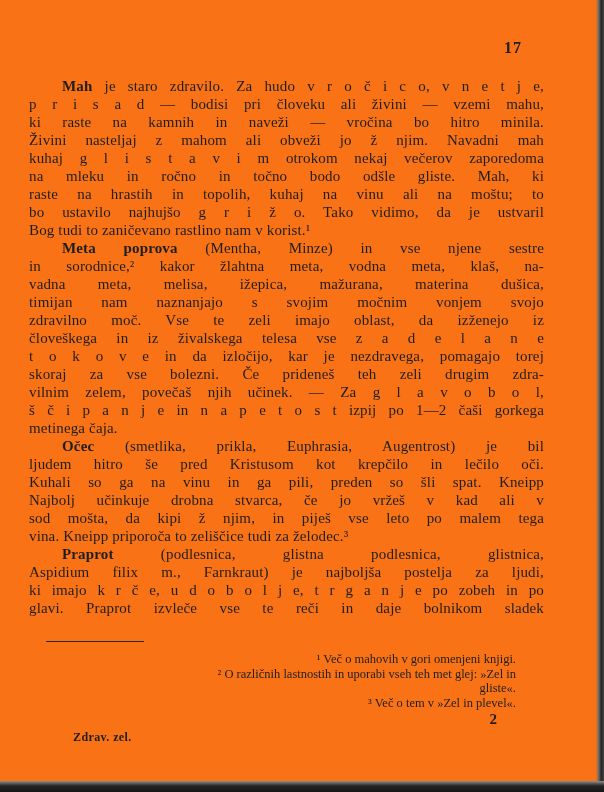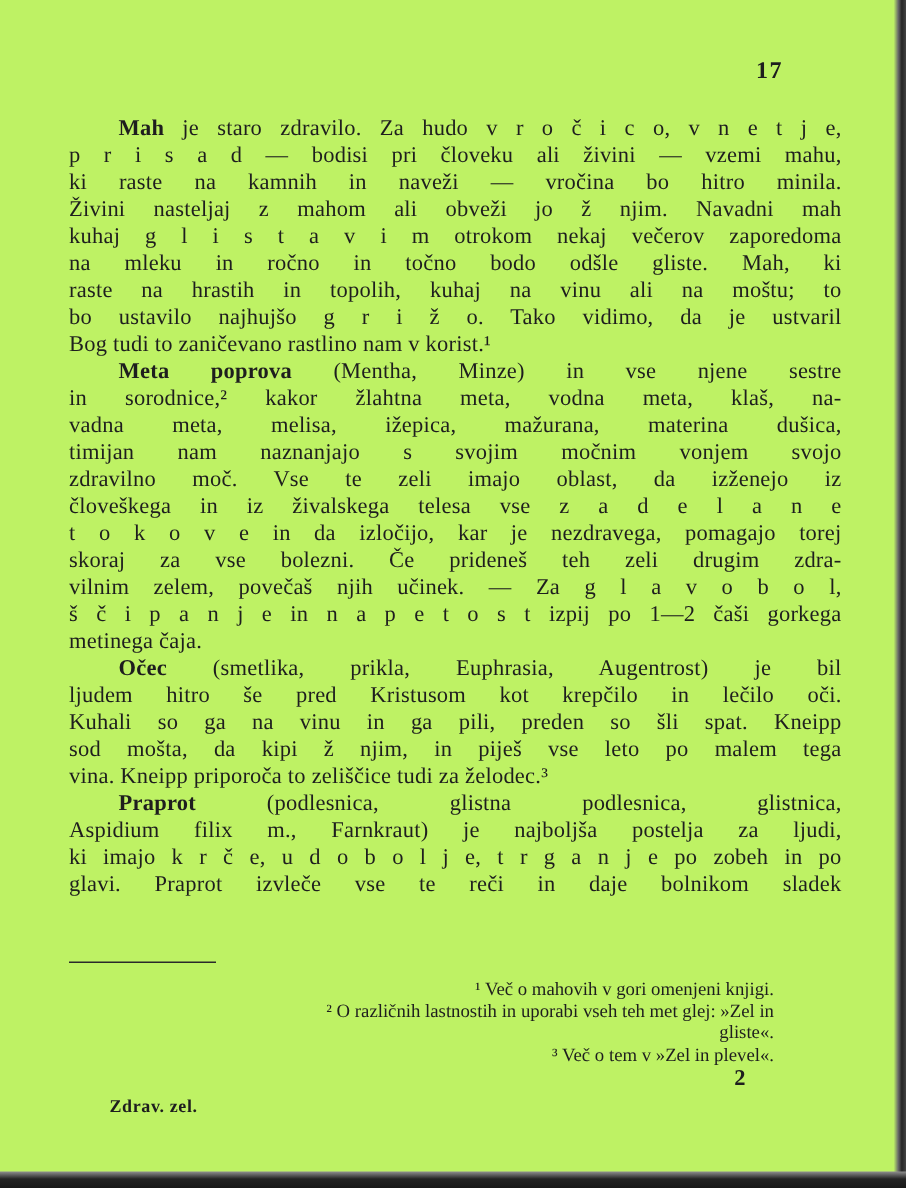--- a/index.html
+++ b/index.html
@@ -1,35 +1,35 @@
 <!DOCTYPE html>
 <html><head>
 <meta charset="utf-8">
 <style>
   html, body { margin: 0; padding: 0; background: #e8e8e8; }
   .page {
     position: relative;
     width: 604px;
     height: 792px;
-    background: #bef264;
+    background: #f97316;
     overflow: hidden;
     font-family: "Liberation Serif", "DejaVu Serif", serif;
     color: #1e1e1e;
   }
   .page-number {
     position: absolute;
     top: 39px;
     right: 82px;
     font-size: 16px;
     font-weight: 700;
     letter-spacing: 1px;
   }
   .body-text {
     position: absolute;
-    left: 46px;
+    left: 29px;
     top: 77px;
     width: 515px;
     font-size: 15px;
     line-height: 18px;
     letter-spacing: 0.15px;
   }
   .line {
     text-align: justify;
     text-align-last: justify;
   }
@@ -109,20 +109,21 @@
         <div class="line">t o k o v e in da izločijo, kar je nezdravega, pomagajo torej</div>
         <div class="line">skoraj za vse bolezni. Če prideneš teh zeli drugim zdra-</div>
         <div class="line">vilnim zelem, povečaš njih učinek. — Za g l a v o b o l,</div>
         <div class="line">š č i p a n j e in n a p e t o s t izpij po 1—2 čaši gorkega</div>
         <div class="line end">metinega čaja.</div>
       </div>
       <div class="paragraph">
         <div class="line indent"><span class="lead">Očec</span> (smetlika, prikla, Euphrasia, Augentrost) je bil</div>
         <div class="line">ljudem hitro še pred Kristusom kot krepčilo in lečilo oči.</div>
         <div class="line">Kuhali so ga na vinu in ga pili, preden so šli spat. Kneipp</div>
+        <div class="line">Najbolj učinkuje drobna stvarca, če jo vržeš v kad ali v</div>
         <div class="line">sod mošta, da kipi ž njim, in piješ vse leto po malem tega</div>
         <div class="line end">vina. Kneipp priporoča to zeliščice tudi za želodec.³</div>
       </div>
       <div class="paragraph">
         <div class="line indent"><span class="lead">Praprot</span> (podlesnica, glistna podlesnica, glistnica,</div>
         <div class="line">Aspidium filix m., Farnkraut) je najboljša postelja za ljudi,</div>
         <div class="line">ki imajo k r č e, u d o b o l j e, t r g a n j e po zobeh in po</div>
         <div class="line">glavi. Praprot izvleče vse te reči in daje bolnikom sladek</div>
       </div>
     </div>

